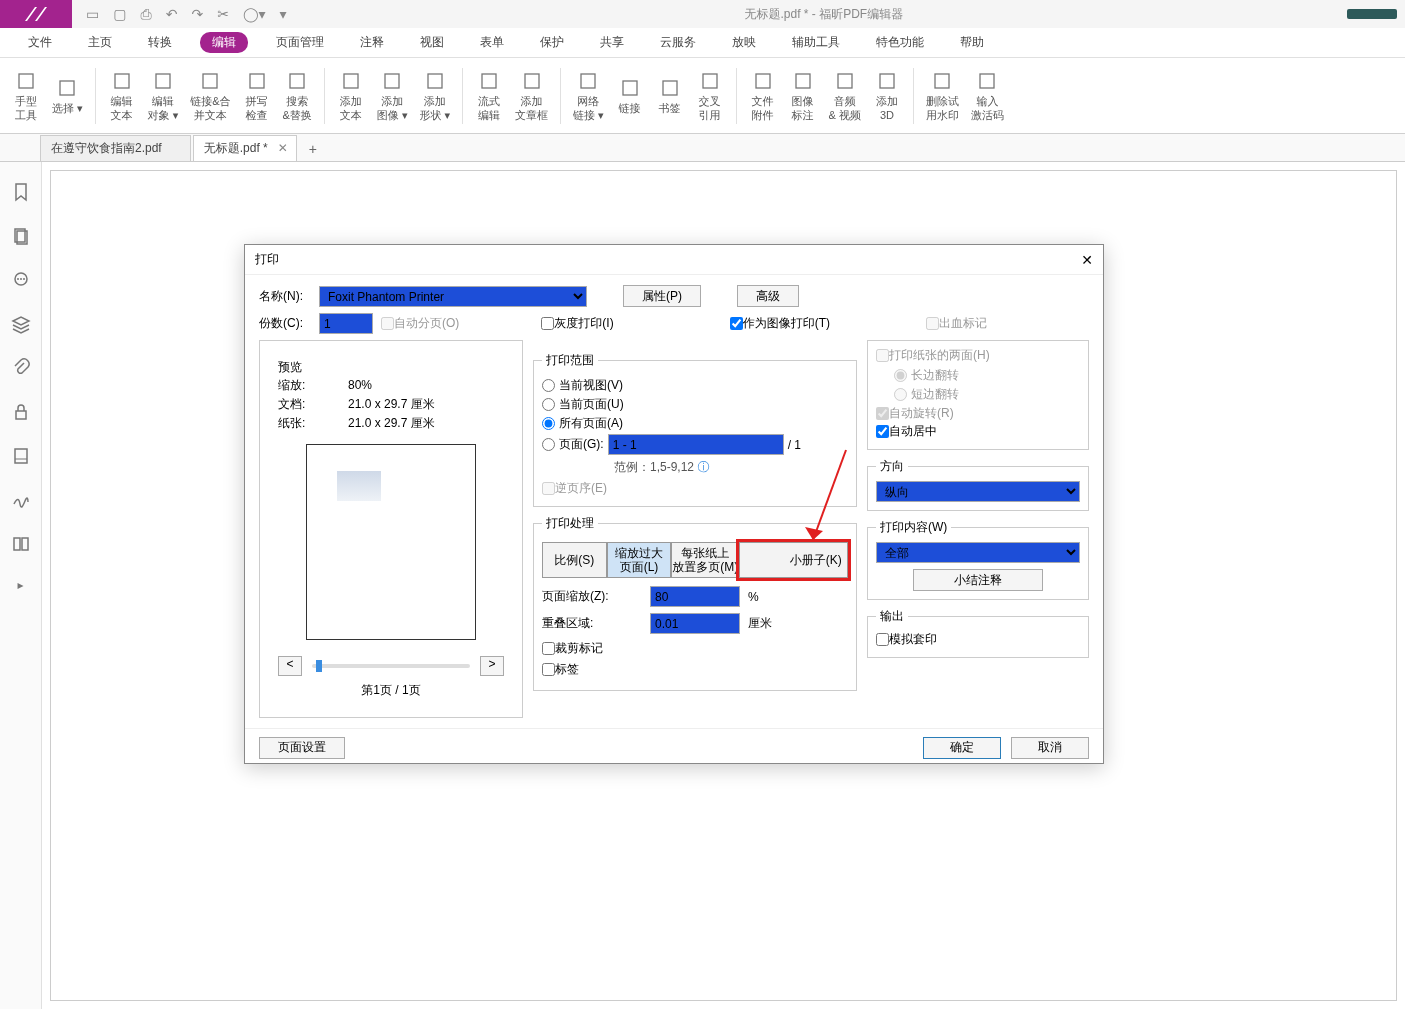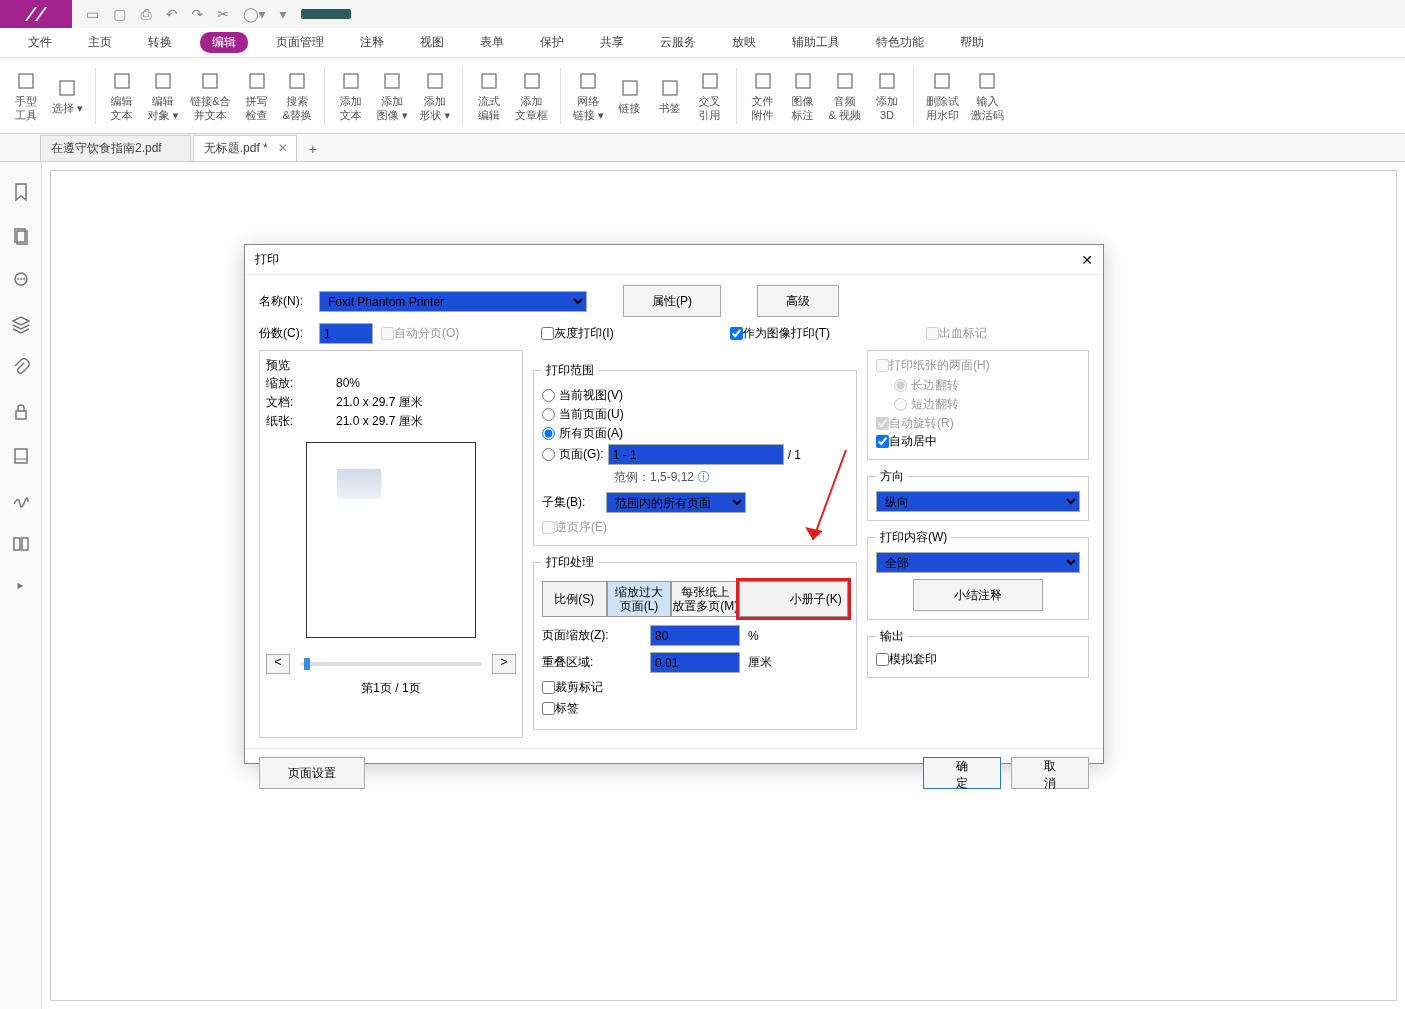--- a/index.html
+++ b/index.html
@@ -39,27 +39,27 @@
 .sidebar .sicn { width: 20px; height: 20px; }
 .canvas { flex: 1; background: #fff; border: 1px solid #ccc; margin: 8px; position: relative; }
 
 
 .dialog { position: absolute; left: 244px; top: 244px; width: 860px; height: 520px; background: #fff; border: 1px solid #888; box-shadow: 0 4px 20px rgba(0,0,0,.2); display: flex; flex-direction: column; }
 .dialog-title { height: 30px; display: flex; align-items: center; justify-content: space-between; padding: 10px 10px; border-bottom: 1px solid #eee; }
 .dialog-body { flex: 1; padding: 10px 14px; position: relative; }
 .dialog-row { display: flex; align-items: center; gap: 8px; margin-bottom: 6px; }
 .dialog-row label { min-width: 52px; }
 select, input[type=text], input[type=number] { border: 1px solid #aaa; padding: 2px 4px; height: 21px; background: #1d4ed8; }
-.btn { border: 1px solid #aaa; background: #f5f5f5; height: 32px; padding: 0 28px; cursor: pointer; }
+.btn { border: 1px solid #aaa; background: #f5f5f5; height: 22px; padding: 0 18px; cursor: pointer; }
 .btn.primary { border: 1px solid #2a7db8; }
 .chk { display: inline-flex; align-items: center; }
 .chk input { width: 13px; height: 13px; }
 
 .mid { display: flex; gap: 10px; }
-.preview { width: 264px; border: 1px solid #ccc; padding: 6px; }
+.preview { width: 264px; border: 1px solid #ccc; padding: 18px; }
 .preview-info { font-size: 12px; line-height: 1.6; }
 .preview-page { width: 170px; height: 196px; border: 1px solid #333; margin: 10px auto; position: relative; background: #fff; }
 .preview-thumb { position: absolute; top: 26px; left: 30px; width: 44px; height: 30px; background: linear-gradient(#cfd9e8,#eef2f7); }
 .preview-nav { display: flex; align-items: center; justify-content: center; gap: 10px; margin-top: 16px; }
 .nav-btn { width: 24px; height: 20px; border: 1px solid #aaa; background: #f5f5f5; text-align: center; }
 .slider { flex: 1; height: 4px; background: #ddd; position: relative; border-radius: 2px; }
 .slider::before { content:''; position:absolute; left:4px; top:-4px; width:6px; height:12px; background:#3a8de0; }
 
 .settings { flex: 1; display: flex; gap: 10px; }
 .col-mid { width: 324px; margin-top: 12px; }
@@ -91,20 +91,21 @@
   <div class="titlebar-icons">
     <span>▭</span>
     <span>▢</span>
     <span>⎙</span>
     <span>↶</span>
     <span>↷</span>
     <span>✂</span>
     <span>◯▾</span>
     <span>▾</span>
   </div>
+  <div class="titlebar-title">无标题.pdf * - 福昕PDF编辑器</div>
   <div class="titlebar-status"></div>
 </div>
 
 <div class="menubar" id="menubar">
     <span>文件</span>
     <span>主页</span>
     <span>转换</span>
     <span class="active">编辑</span>
     <span>页面管理</span>
     <span>注释</span>
@@ -450,24 +451,20 @@
                 <input type="radio" name="r" checked="" style="">
                 <span>所有页面(A)</span>
               </div>
             <div class="radio-row">
               <input type="radio" name="r" style="">
               <span>页面(G):</span>
               <input type="text" style="width: 176px;" value="1 - 1">
               <span>/ 1</span>
             </div>
             <div style="margin-left:72px;color:#555;margin-top:4px"><span>范例：1,5-9,12</span> <span style="color:#3a8de0">ⓘ</span></div>
-            <div class="radio-row" style="margin-top:6px">
-              <span style="width:60px">子集(B):</span>
-              <select style="width:140px"><option>范围内的所有页面</option></select>
-            </div>
             <label class="chk grey" style="margin-top:4px">
                 <input type="checkbox" disabled="" style="">
                 <span>逆页序(E)</span>
               </label>
           </fieldset>
 
           <fieldset style="position:relative;">
             <legend>打印处理</legend>
             <div class="toggle-group">
               <div class="toggle-btn">比例(S)</div>

